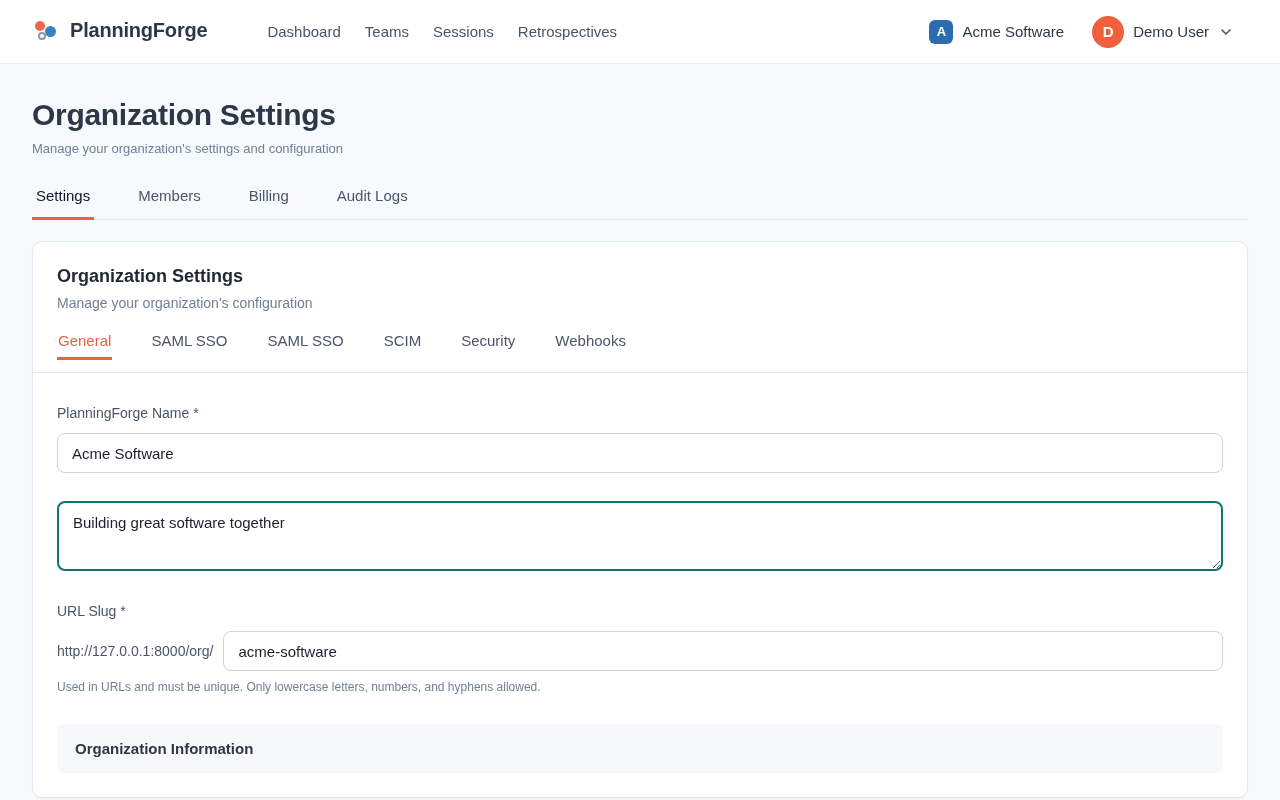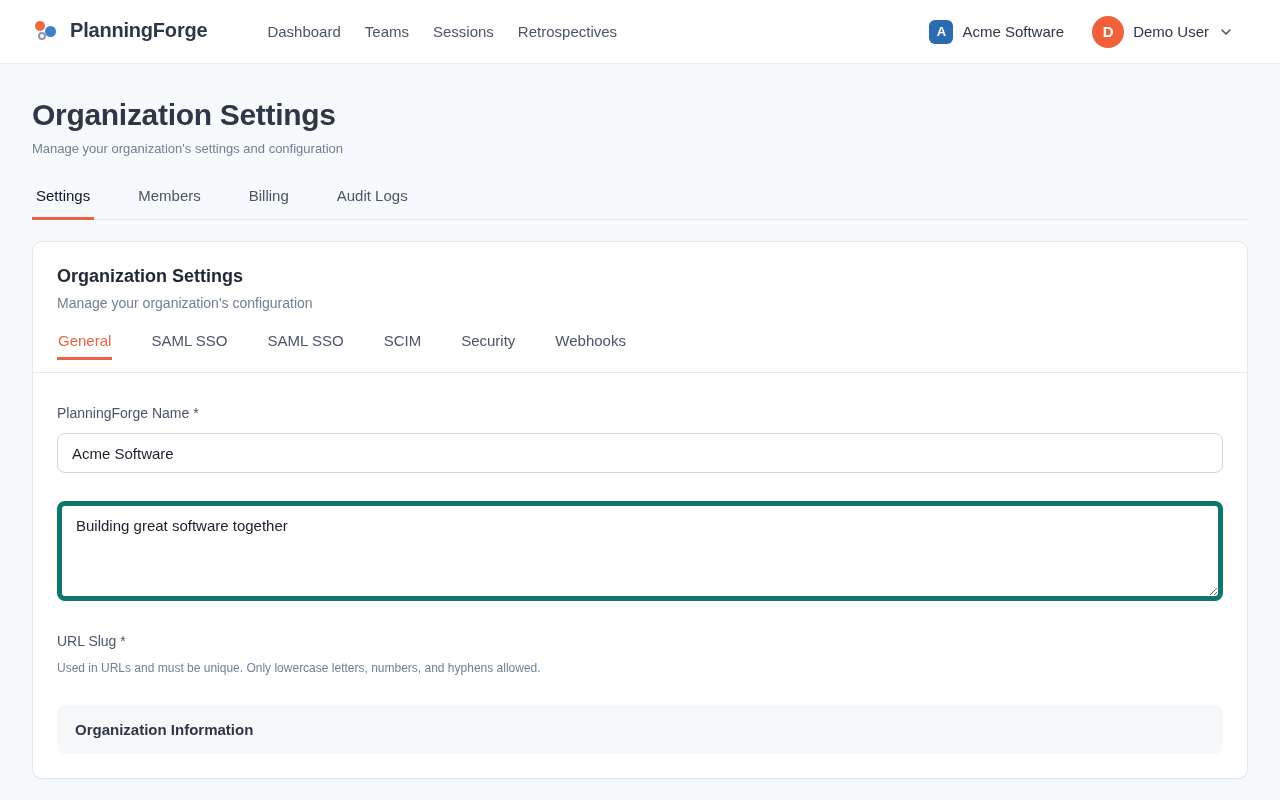--- a/index.html
+++ b/index.html
@@ -87,22 +87,22 @@
   .field { margin-bottom: 28px; }
   .field-label { display: block; font-size: 14px; color: #4a5568; margin-bottom: 12px; }
   .text-input {
     width: 100%; height: 40px;
     border: 1px solid #cbd5e0; border-radius: 8px;
     padding: 0 14px; font-size: 15px; color: #1a202c;
     font-family: "Liberation Sans", "DejaVu Sans", sans-serif;
     background: #fff; outline: none;
   }
   .textarea-input {
-    width: 100%; height: 100px;
-    border: 5px solid #0f766e; border-radius: 8px;
+    width: 100%; height: 70px;
+    border: 2px solid #0f766e; border-radius: 8px;
     padding: 11px 14px; font-size: 15px; color: #1a202c;
     font-family: "Liberation Sans", "DejaVu Sans", sans-serif;
     background: #fff; outline: none; resize: vertical;
   }
   .slug-row { display: flex; align-items: center; }
   .slug-prefix { font-size: 14px; color: #4a5568; white-space: nowrap; margin-right: 10px; }
   .slug-row .text-input { flex: 1; }
   .help-text { margin-top: 9px; font-size: 12px; color: #718096; }
 
   .info-panel {
@@ -178,20 +178,24 @@
         <label class="field-label">PlanningForge Name *</label>
         <input type="text" class="text-input" value="Acme Software" style="">
       </div>
 
       <div class="field">
         <textarea class="textarea-input" style="">Building great software together</textarea>
       </div>
 
       <div class="field" style="margin-bottom:0;">
         <label class="field-label">URL Slug *</label>
+        <div class="slug-row">
+          <span class="slug-prefix">http://127.0.0.1:8000/org/</span>
+          <input type="text" class="text-input" value="acme-software" style="">
+        </div>
         <p class="help-text">Used in URLs and must be unique. Only lowercase letters, numbers, and hyphens allowed.</p>
       </div>
 
       <div class="info-panel">
         <h3 class="info-panel-title">Organization Information</h3>
       </div>
     </div>
   </section>
 </main>
 

